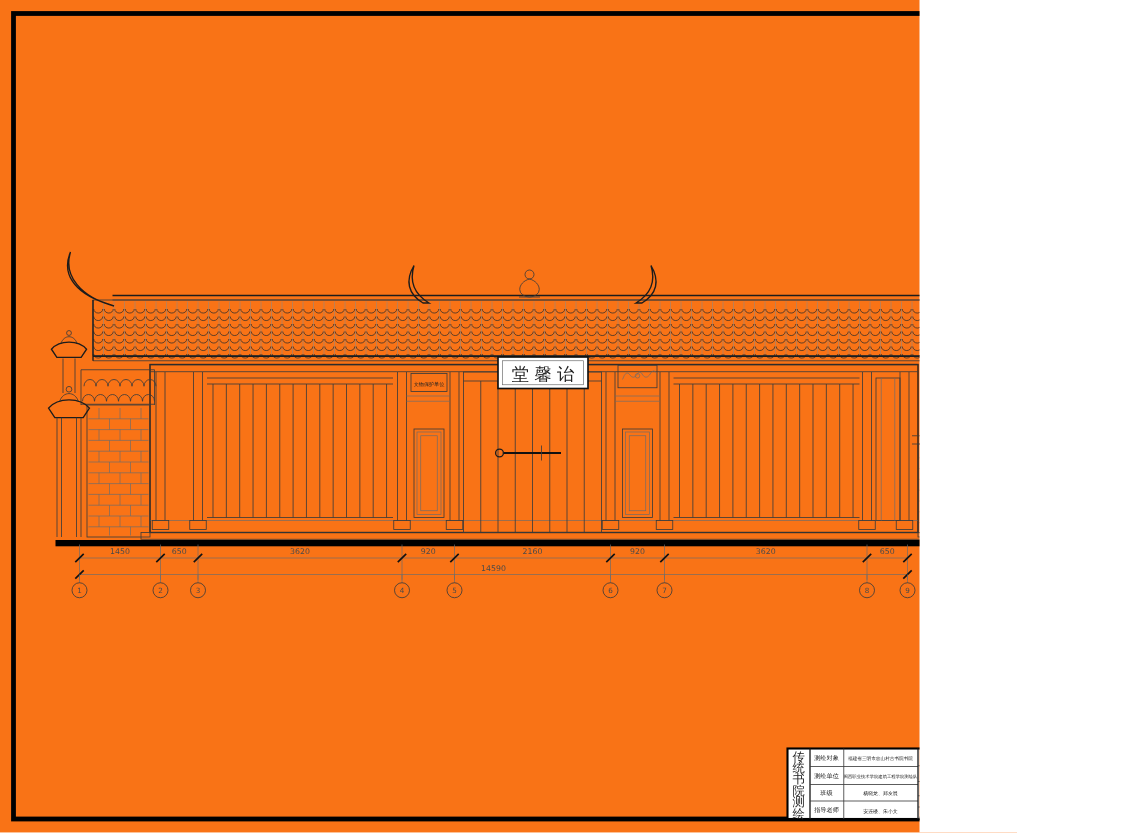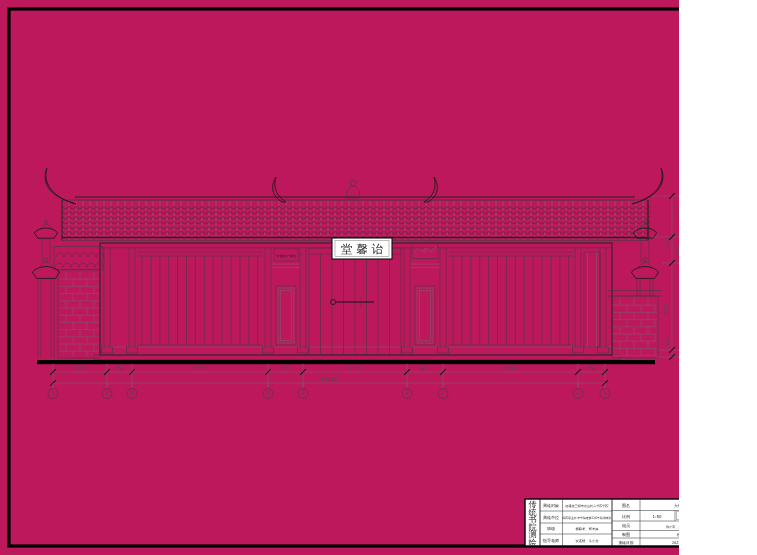--- a/index.html
+++ b/index.html
@@ -1,16 +1,16 @@
 <!DOCTYPE html>
 <html><head>
 <meta charset="utf-8">
 <style>
   html,body{margin:0;padding:0;background:#ffffff;}
-  .page{position:relative;width:679px;height:555px;background:#be185d;overflow:hidden;}
+  .page{position:relative;width:613px;height:555px;background:#f97316;overflow:hidden;}
   svg{position:absolute;left:0;top:0;}
   text{font-family:"DejaVu Sans","Liberation Sans",sans-serif;fill:#222;}
   .dimtxt{fill:#4a4a4a;}
   .thin{stroke:#3a3a3a;stroke-width:.55;fill:none;}
   .med{stroke:#1c1c1c;stroke-width:.9;fill:none;}
   .fine{stroke:#6b6b6b;stroke-width:.45;fill:none;}
 </style>
 </head>
 <body>
 

